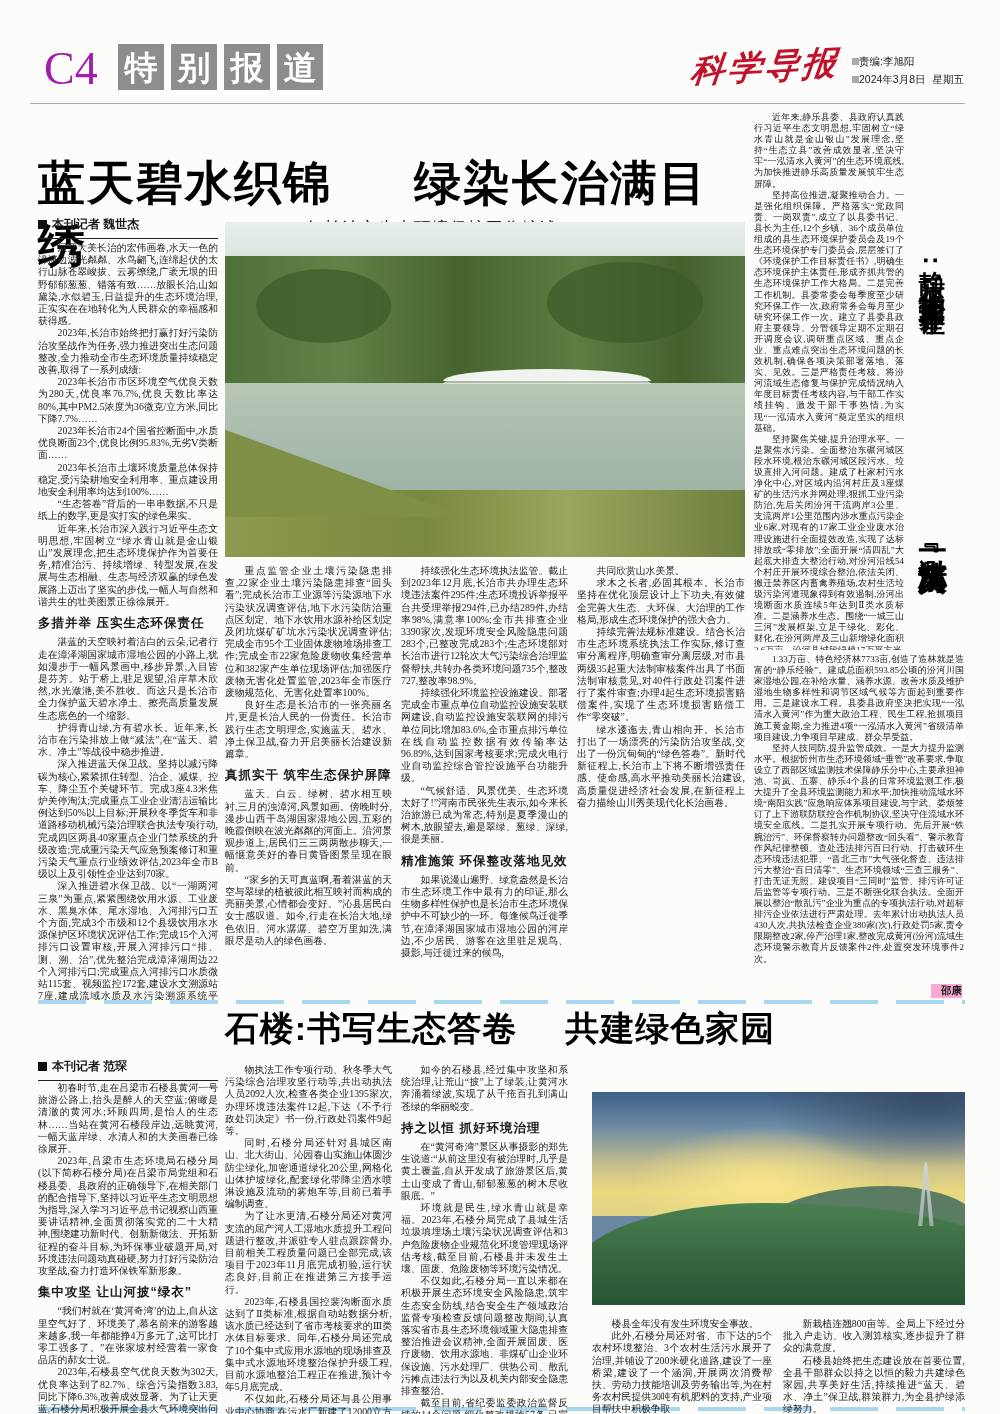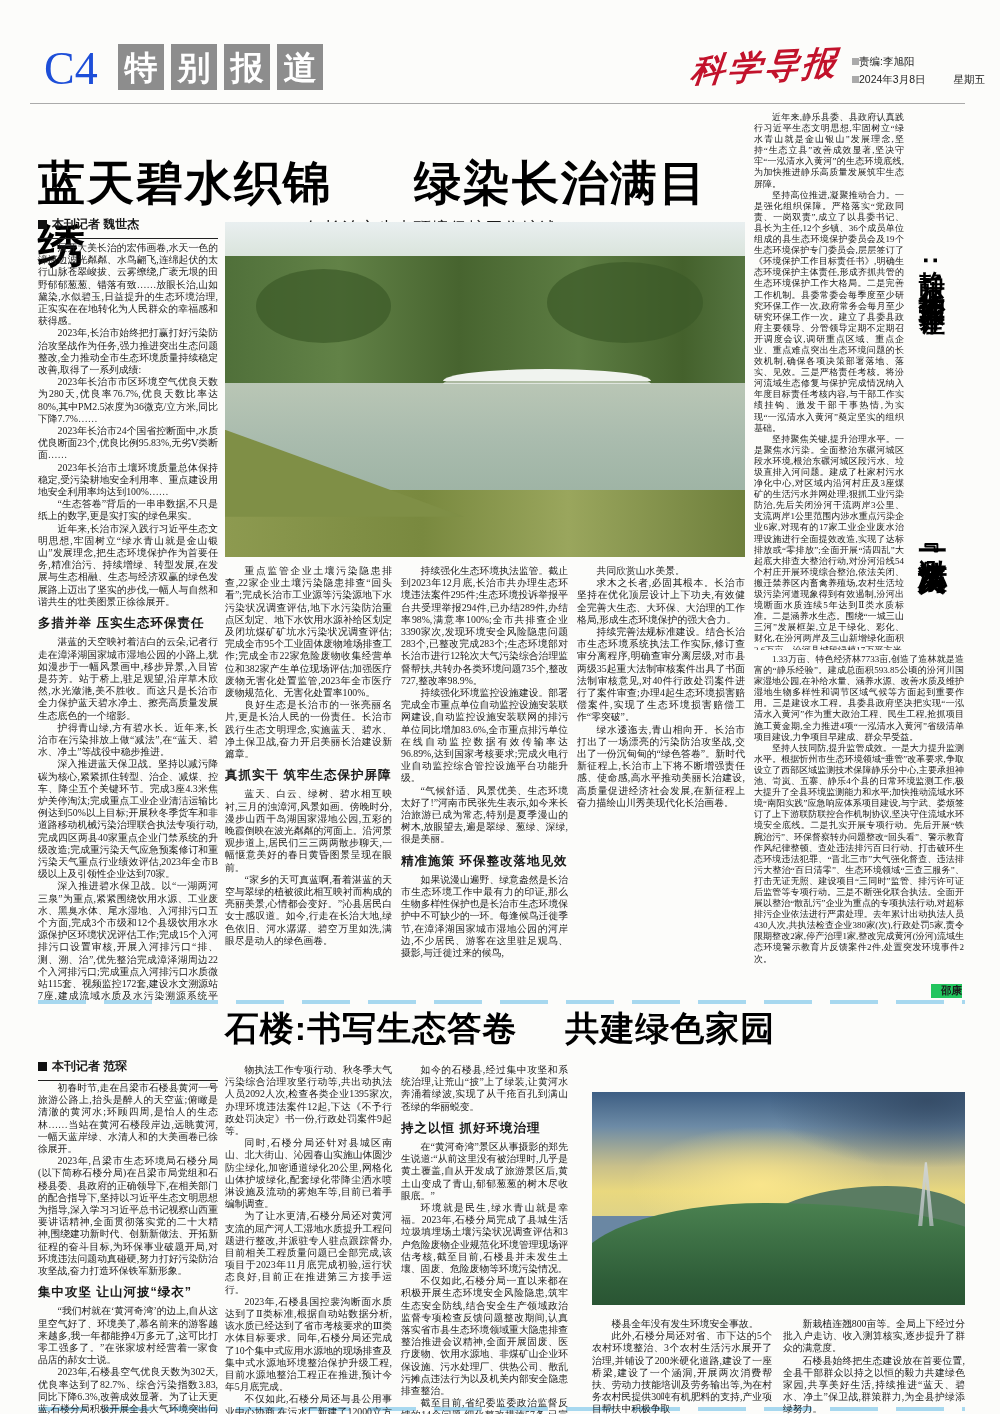--- a/index.html
+++ b/index.html
@@ -3,21 +3,21 @@
 <meta charset="utf-8">
 <style>
   * { margin:0; padding:0; box-sizing:border-box; }
   html,body { background:#e8e8e8; }
   .page {
     position:relative; width:1000px; height:1414px; margin:0 auto;
     background:#fcfcfa; overflow:hidden; color:#1a1a1a;
     font-family:"Liberation Serif","DejaVu Serif",serif;
   }
   
-  .edition { position:absolute; left:44px; top:42px; font-size:46px; font-family:"Liberation Serif",serif; color:#1d4ed8; }
+  .edition { position:absolute; left:44px; top:42px; font-size:46px; font-family:"Liberation Serif",serif; color:#a21caf; }
   .section-boxes { position:absolute; left:118px; top:44px; display:flex; gap:7px; }
   .section-box { width:46px; height:46px; background:#8d8d8d; color:#fff; text-align:center;
     font-family:"Liberation Sans","DejaVu Sans",sans-serif; font-weight:bold; font-size:33px; line-height:48px; }
   .masthead { position:absolute; left:690px; top:44px; width:150px; text-align:center;
     color:#c2122b; font-weight:bold; font-style:italic; font-size:34px; letter-spacing:3px;
     transform:skew(-6deg,-3deg); font-family:"Liberation Serif",serif; }
   .head-info { position:absolute; left:852px; top:52px; font-size:10.5px; line-height:18px;
     font-family:"Liberation Sans","DejaVu Sans",sans-serif; color:#222; }
   .head-info .row { display:flex; align-items:center; }
   .sq { display:inline-block; width:7px; height:7px; background:#aaa; }
@@ -67,21 +67,21 @@
   .sidebar { position:absolute; left:754px; top:112px; width:210px; height:892px; overflow:hidden; }
   .sb-top { display:flex; }
   .sb-narrow { width:150px; height:538px; overflow:hidden; font-size:9px; line-height:11.1px; }
   .sb-narrow .para, .sb-wide .para { text-indent:2em; text-align:justify; }
   .sb-headline { width:58px; height:538px; text-align:center; }
   .v-text { writing-mode:vertical-rl; margin:0 auto; font-family:"Liberation Sans","DejaVu Sans",sans-serif;
     font-weight:900; color:#000; }
   .v-main { font-size:26px; letter-spacing:3px; height:318px; }
   .v-quote { font-size:29px; letter-spacing:1px; height:218px; }
   .sb-wide { margin-top:4px; height:318px; overflow:hidden; font-size:9px; line-height:11.1px; }
-  .sb-author { position:absolute; right:2px; bottom:6px; background:#22c55e; padding-left:10px;
+  .sb-author { position:absolute; right:2px; bottom:6px; background:#f9a8d4; padding-left:10px;
     font-weight:bold; font-size:10.5px; font-family:Liberation Serif, serif;margin-top:42px; }
 
   
   .dashes { position:absolute; height:4px;
     background:repeating-linear-gradient(90deg,#a7d8ef 0 48px,transparent 48px 66px); }
   .divider-mid { left:38px; top:1000px; width:927px; }
   .divider-bottom { left:38px; top:1407px; width:927px; }
 
   
   .bottom-headline { position:absolute; left:0; top:1006px; width:1000px; display:flex;
@@ -123,21 +123,21 @@
     </div>
   <div class="masthead">科学导报</div>
   <div class="head-info">
     <div class="row">
       <span class="sq"></span>
       <span>责编:李旭阳</span>
     </div>
     <div class="row">
       <span class="sq"></span>
       <span>2024年3月8日</span>
-      <span style="margin-left:28px;">星期五</span>
+      <span style="margin-left:7px;">星期五</span>
     </div>
   </div>
   <div class="head-rule"></div>
 
   <div class="main-headline">
     <span>蓝天碧水织锦绣</span>
     <span>绿染长治满目新</span>
   </div>
   <div class="main-subtitle">——2023 年长治市生态环境保护工作综述</div>
 

